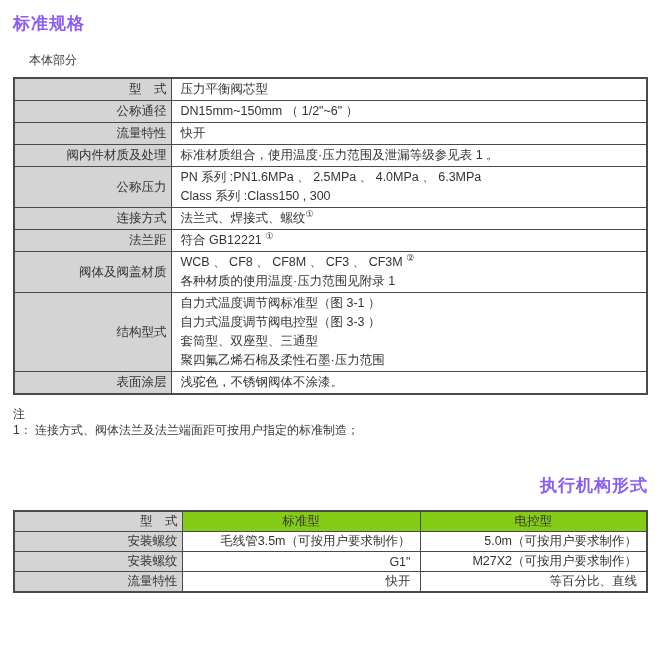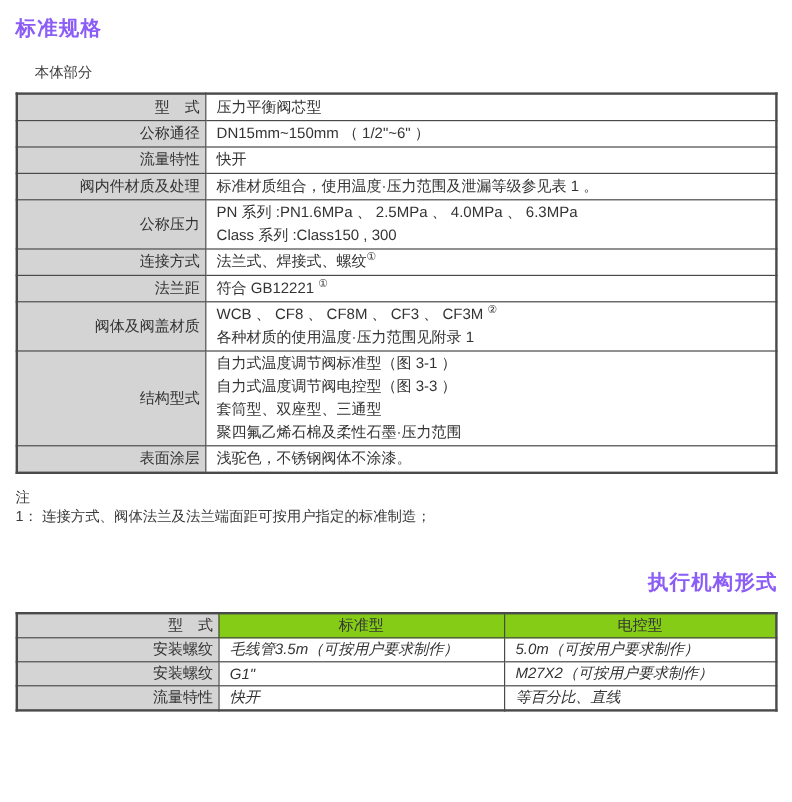--- a/index.html
+++ b/index.html
@@ -41,21 +41,21 @@
     padding: 1px 9px;
     vertical-align: middle;
     color: #333333;
   }
   table.spec th.label {
     background: #d4d4d4;
     text-align: right;
     padding: 1px 4px;
   }
   #body-table td.value { text-align: left; }
-  #actuator-table td.value { text-align: left; font-style: italic; }
+  #actuator-table td.value { text-align: right; }
   #actuator-table th.colhead { background: #84cc16; text-align: center; }
   .line { line-height: 19px; white-space: nowrap; }
   sup {
     font-size: 9px;
     line-height: 0;
     vertical-align: super;
   }
   .notes {
     margin-top: 12px;
     font-size: 12px;

